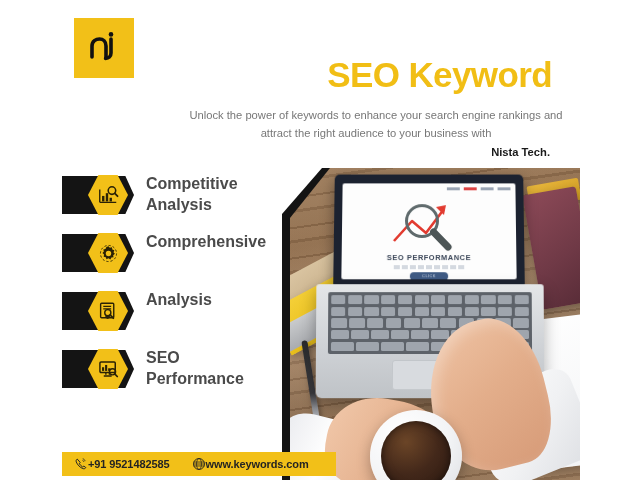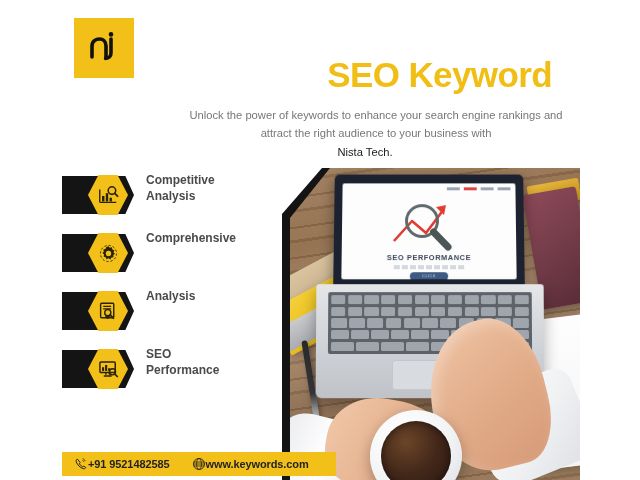--- a/index.html
+++ b/index.html
@@ -27,21 +27,21 @@
   }
   .title-line2 {
     color:#1a1a1a; font-size:35px; font-weight:bold; letter-spacing:-0.6px;
     line-height:1.08; white-space:nowrap; padding-right:28px;
   }
 
   .subtitle {
     position:absolute; left:180px; top:106px; width:392px;
     color:#777777; font-size:11.2px; line-height:1.65; text-align:center;
   }
-  .subtitle .brand { color:#1a1a1a; font-weight:normal; display:block; text-align:center; padding-right:22px; }
+  .subtitle .brand { color:#1a1a1a; font-weight:bold; display:block; text-align:right; padding-right:22px; }
 
   
   .features { position:absolute; left:62px; top:172px; width:230px; }
   .feature-row { position:relative; height:56px; margin-bottom:2px; }
   .badge {
     position:absolute; left:0; top:4px; width:72px; height:38px;
     background:#141414;
     clip-path:polygon(0 0, 88% 0, 100% 50%, 88% 100%, 0 100%);
   }
   .hexwrap {
@@ -49,21 +49,21 @@
   }
   .hex {
     position:absolute; inset:0;
     background:#F2C018;
     clip-path:polygon(26% 0, 74% 0, 100% 50%, 74% 100%, 26% 100%, 0 50%);
     display:flex; align-items:center; justify-content:center;
   }
   .hex svg { display:block; }
   .feature-label {
     position:absolute; left:84px; top:1px; width:146px;
-    color:#4a4a4a; font-size:12px; font-weight:bold; line-height:1.33;
+    color:#4a4a4a; font-size:16px; font-weight:bold; line-height:1.33;
   }
 
   
   .photo-frame {
     position:absolute; left:282px; top:168px; width:298px; height:312px;
     clip-path:polygon(40px 0, 100% 0, 100% 100%, 0 100%, 0 46px);
     background:#141414;
   }
   .photo {
     position:absolute; left:282px; top:168px; width:298px; height:312px;

